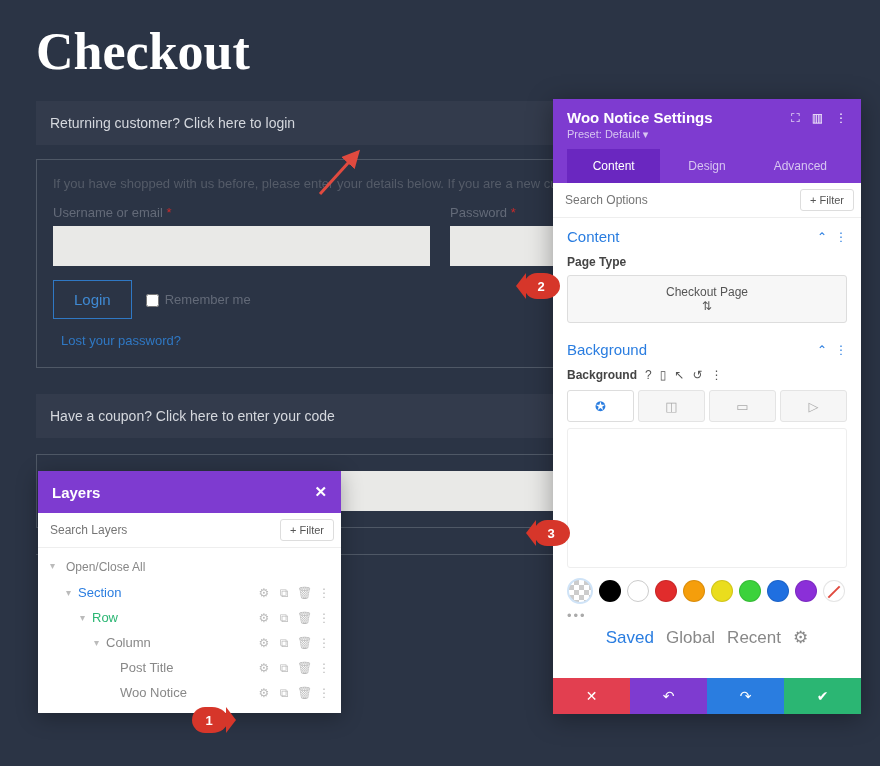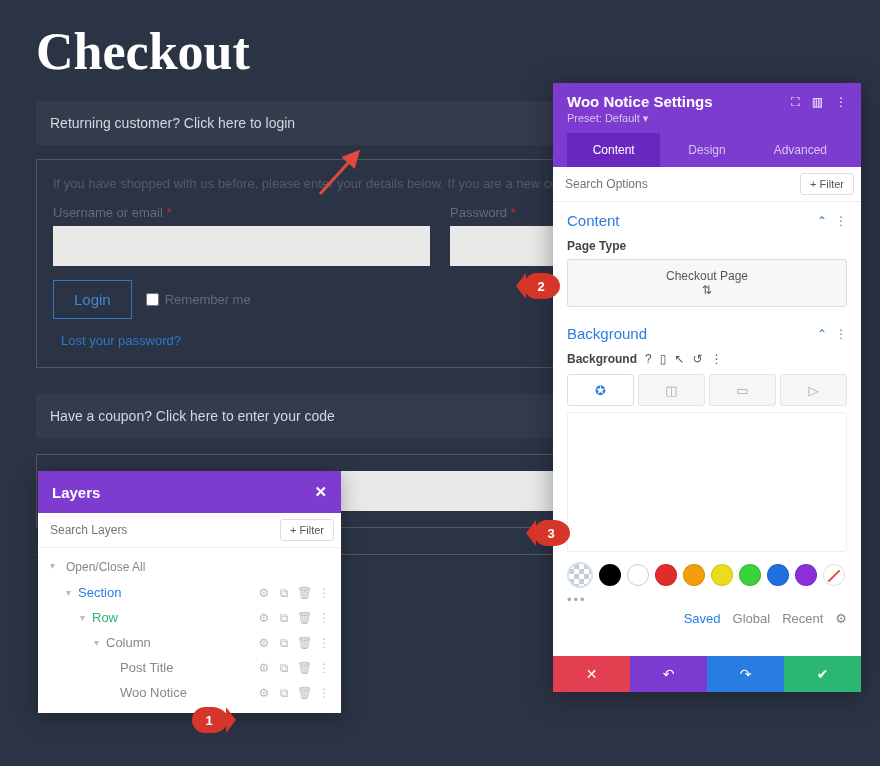--- a/index.html
+++ b/index.html
@@ -11,21 +11,21 @@
 
 .login-box { margin: 14px 36px 6px; border: 1px solid #4f5866; padding: 16px 16px 18px; }
 .login-intro { color: #545b68; font-size: 13px; margin-bottom: 14px; }
 .login-row { display: flex; gap: 20px; margin-bottom: 14px; }
 .login-col { flex: 1; }
 .login-label { color: #636a78; font-size: 13px; display: block; margin-bottom: 6px; }
 .req { color: #c72a2a; }
 .login-input { width: 100%; height: 40px; background: #e9e9e7; border: none; padding: 0 8px; }
 .login-actions { display: flex; align-items: center; gap: 14px; }
 .login-btn { border: 1px solid #2f78c4; background: transparent; color: #3f89d2; padding: 10px 20px; font-size: 15px; cursor: pointer; }
-.remember { display: flex; align-items: center; gap: 6px; color: #636a78; font-size: 13px; }
+.remember { display: flex; align-items: flex-end; gap: 6px; color: #636a78; font-size: 13px; }
 .remember input { width: 13px; height: 13px; }
 .lost-link { display: inline-block; margin-top: 14px; color: #2f78c4; font-size: 13px; text-decoration: none; margin-left: 8px; }
 
 .coupon-bar { margin: 26px 36px 0; background: rgba(255,255,255,0.04); padding: 14px 14px; color: #d5d8de; font-size: 14px; }
 .coupon-box { margin: 16px 36px 0; border: 1px solid #4f5866; padding: 16px; display: flex; gap: 20px; align-items: center; }
 .coupon-input { flex: 1; height: 40px; background: #e9e9e7; border: none; }
 .apply-btn { border: 1px solid #2f78c4; background: transparent; color: #3f89d2; padding: 10px 14px; font-size: 15px; cursor: pointer; }
 .form-stub { margin: 26px 36px 0; border-top: 1px solid #4f5866; height: 60px; }
 
 
@@ -57,21 +57,21 @@
 
 .marker { position: absolute; width: 36px; height: 26px; background: #d6362a; border-radius: 13px 16px 16px 13px / 50%; color: #fff; font-weight: bold; font-size: 13px; display: flex; align-items: center; justify-content: center; padding-right: 2px; }
 .marker::after { content: ""; position: absolute; right: -8px; top: 50%; transform: translateY(-50%); border-left: 10px solid #d6362a; border-top: 13px solid transparent; border-bottom: 13px solid transparent; }
 .marker.left::after { right: auto; left: -8px; border-left: none; border-right: 10px solid #d6362a; }
 
 
 .tip-bubble { position: absolute; top: 225px; left: 642px; background: #8c9aab; color: #fff; padding: 8px 18px; border-radius: 18px; font-size: 14px; }
 .tip-bubble::after { content: ""; position: absolute; bottom: -10px; left: 30px; border-top: 12px solid #8c9aab; border-left: 8px solid transparent; border-right: 8px solid transparent; }
 
 
-.settings-panel { position: absolute; top: 83px; left: 553px; width: 308px; background: #fff; box-shadow: 0 4px 24px rgba(0,0,0,0.35); font-size: 13px; }
+.settings-panel { position: absolute; top: 99px; left: 553px; width: 308px; background: #fff; box-shadow: 0 4px 24px rgba(0,0,0,0.35); font-size: 13px; }
 .sp-head { background: #7e3bd0; color: #fff; padding: 10px 14px 0; }
 .sp-title-row { display: flex; align-items: center; justify-content: space-between; }
 .sp-title { font-size: 15px; font-weight: 600; }
 .sp-head-icons { display: flex; gap: 12px; font-size: 12px; }
 .sp-head-icons span { cursor: pointer; }
 .sp-preset { font-size: 11px; color: #d7c5f1; margin-top: 2px; padding-bottom: 8px; }
 .sp-tabs { display: flex; }
 .sp-tab { flex: 1; text-align: center; padding: 10px 0; font-size: 12px; color: #d7c5f1; cursor: pointer; }
 .sp-tab.active { background: #6a27c0; color: #fff; }
 .sp-search { display: flex; border-bottom: 1px solid #eee; }
@@ -90,21 +90,21 @@
 .sp-bg-tab { flex: 1; height: 32px; border: 1px solid #e4e4e4; background: #f6f6f6; display: flex; align-items: center; justify-content: center; color: #aaa; cursor: pointer; border-radius: 3px; }
 .sp-bg-tab.active { background: #fff; border-color: #ddd; color: #2a7de0; }
 .sp-bg-preview { height: 140px; border: 1px solid #eee; background: #fff; border-radius: 3px; margin-bottom: 10px; }
 .sp-swatches { display: flex; gap: 6px; align-items: center; flex-wrap: wrap; }
 .sw { width: 22px; height: 22px; border-radius: 50%; cursor: pointer; border: 1px solid rgba(0,0,0,0.1); }
 .sw.checker { background: repeating-conic-gradient(#ccc 0 25%, #fff 0 50%) 0 0/10px 10px; border: 2px solid #cfe3f7; width: 26px; height: 26px; }
 .sw.white { background: #fff; border: 1px solid #ccc; }
 .sw.none { background: #fff; position: relative; }
 .sw.none::after { content:""; position:absolute; left:2px; right:2px; top:50%; height:2px; background:#e04a3f; transform: rotate(-45deg); }
 .sp-dots { color: #aaa; letter-spacing: 2px; margin-top: 4px; }
-.sp-saved-row { display: flex; gap: 12px; align-items: center; justify-content: flex-end; margin-top: 4px; font-size: 13px; }
+.sp-saved-row { display: flex; gap: 12px; align-items: center; justify-content: center; margin-top: 4px; font-size: 17px; }
 .sp-saved-row .saved { color: #2a7de0; }
 .sp-saved-row .o { color: #888; }
 .sp-footer { display: flex; }
 .sp-foot-btn { flex: 1; height: 36px; display: flex; align-items: center; justify-content: center; color: #fff; cursor: pointer; font-size: 14px; }
 .sp-foot-btn.del  { background: #e23f50; }
 .sp-foot-btn.undo { background: #7e3bd0; }
 .sp-foot-btn.redo { background: #2a7de0; }
 .sp-foot-btn.ok   { background: #2bb673; }
 
 .close-x { font-size: 18px; cursor: pointer; font-weight: bold; }

